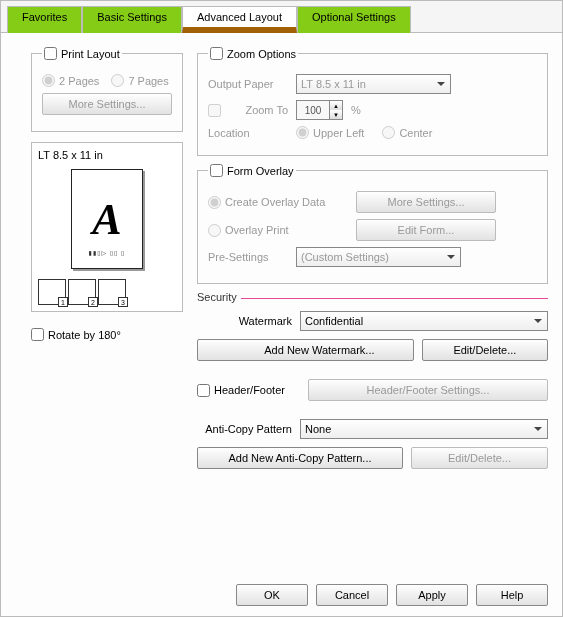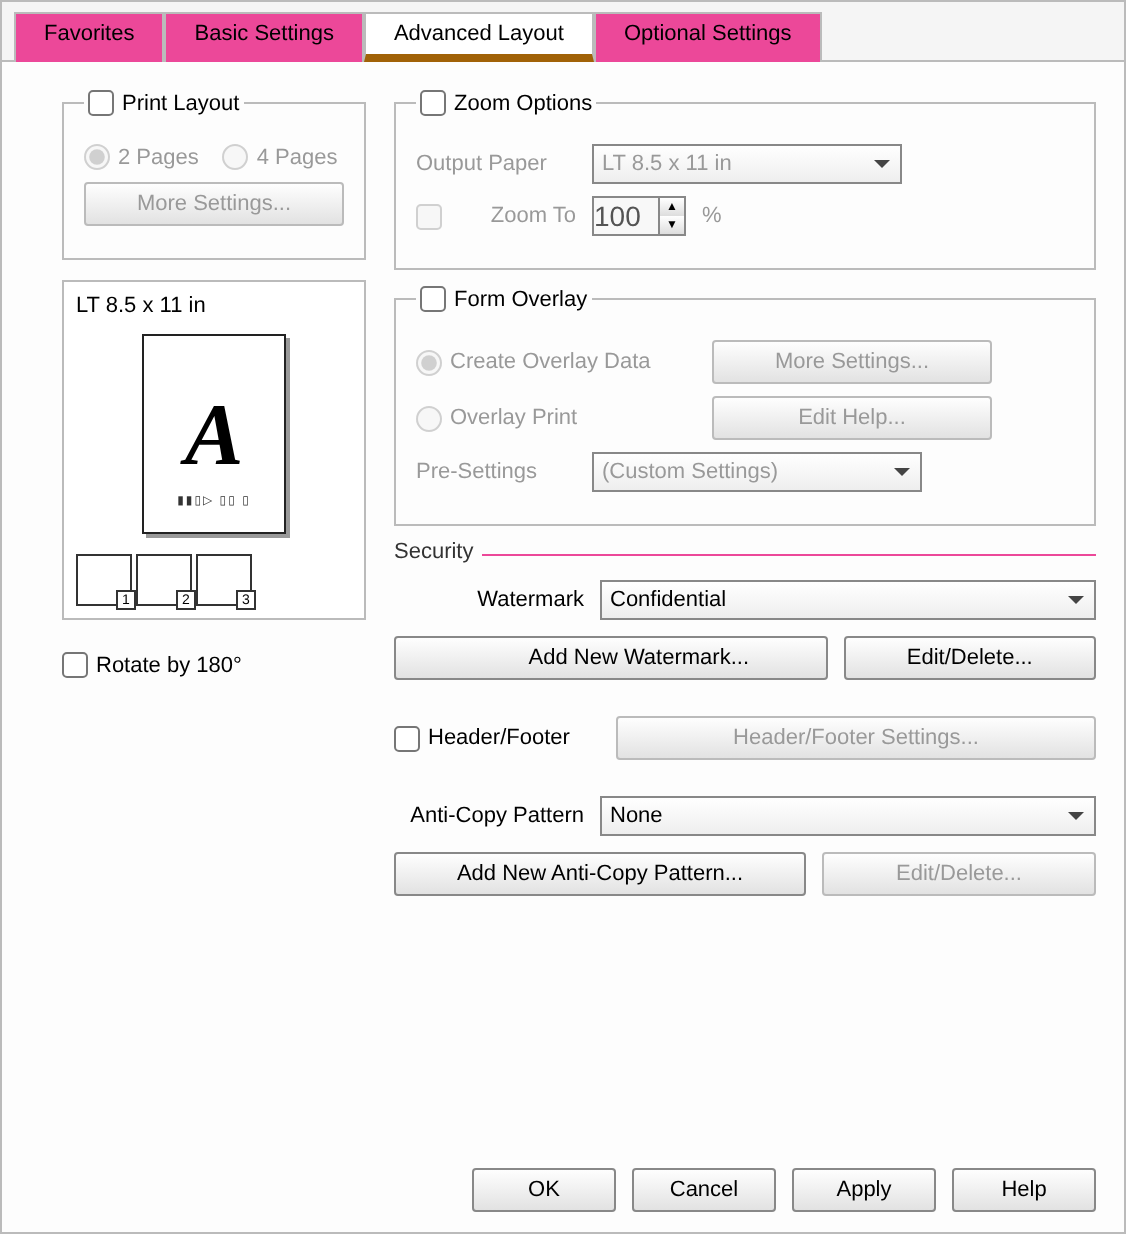--- a/index.html
+++ b/index.html
@@ -1,36 +1,36 @@
 <!DOCTYPE html>
 <html><head>
 <meta charset="utf-8">
 <style>
   * { box-sizing: border-box; font-family: Tahoma, Arial, sans-serif; font-size: 11px; }
   body { margin: 0; background: #fff; }
   .window { width: 563px; height: 617px; background: #fdfdfd; border: 1px solid #bbb; position: relative; }
   .tabs { display: flex; padding: 4px 6px 0 6px; border-bottom: 1px solid #bbb; background: #f5f5f5; }
-  .tab { padding: 4px 14px; border: 1px solid #bbb; border-bottom: none; background: #ec4899; margin-right: 0px; cursor: pointer; position: relative; top: 1px; }
-  .tab.active { background: #fff; border-bottom: 4px solid #a16207; font-weight: normal; }
+  .tab { padding: 4px 14px; border: 1px solid #bbb; border-bottom: none; background: #84cc16; margin-right: 0px; cursor: pointer; position: relative; top: 1px; }
+  .tab.active { background: #fff; border-bottom: 6px solid #a16207; font-weight: normal; }
   .panel { padding: 14px 14px 8px 14px; display: flex; gap: 14px; }
   .col-left { width: 152px; display: flex; flex-direction: column; gap: 10px; margin-left: 16px; }
   .col-right { flex: 1; display: flex; flex-direction: column; gap: 8px; }
   fieldset { border: 1px solid #bbb; padding: 8px 10px 10px 10px; margin: 0; }
   legend { padding: 0 2px; }
   legend .chk { margin-right: 4px; vertical-align: middle; }
   .row { display: flex; align-items: center; gap: 8px; margin: 6px 0; }
   .row-label { width: 80px; color: #555; }
   .radio, .chkbox { display: inline-flex; align-items: center; gap: 4px; }
   input[type=checkbox], input[type=radio] { margin: 0; }
   .btn { display: inline-flex; align-items: center; justify-content: center; border: 1px solid #888; background: linear-gradient(#fefefe, #e2e2e2); height: 22px; padding: 0 10px; cursor: pointer; border-radius: 2px; }
   .btn.disabled { color: #999; border-color: #bbb; cursor: default; }
   select, .select { height: 20px; border: 1px solid #888; background: linear-gradient(#fff,#eee); padding: 0 18px 0 4px; position: relative; display: inline-flex; align-items: center; min-width: 130px; cursor: pointer; }
   .select::after { content: ""; position: absolute; right: 5px; top: 50%; margin-top: -2px; border: 4px solid transparent; border-top-color: #444; }
   .spinner { display: inline-flex; border: 1px solid #888; height: 20px; align-items: stretch; }
-  .spinner input { border: none; width: 32px; text-align: left; padding: 0; font-size: 14px; }
+  .spinner input { border: none; width: 32px; text-align: center; padding: 0; font-size: 10px; }
   .spinner .arrows { display: flex; flex-direction: column; border-left: 1px solid #888; }
   .spinner .ar { font-size: 6px; width: 12px; height: 9px; display: flex; align-items: center; justify-content: center; cursor: pointer; background: linear-gradient(#fff,#ddd); }
   .preview { border: 1px solid #bbb; padding: 6px; background: #fff; }
   .preview-title { margin-bottom: 8px; }
   .pv-page { width: 72px; height: 100px; border: 1.5px solid #222; margin: 0 auto 10px auto; position: relative; background: #fff; display: flex; align-items: center; justify-content: center; box-shadow: 2px 2px 0 #999; }
   .pv-page .glyph { font-family: "Times New Roman", serif; font-size: 44px; font-weight: bold; font-style: italic; }
   .pv-page .bar { position: absolute; bottom: 12px; font-size: 6px; letter-spacing: 1px; color: #333; }
   .thumbs { display: flex; gap: 2px; }
   .thumb { width: 28px; height: 26px; border: 1.2px solid #333; position: relative; background: #fff; }
   .thumb .sub { position: absolute; bottom: -3px; right: -3px; background: #fff; border: 1px solid #333; width: 10px; height: 10px; font-size: 7px; display: flex; align-items: center; justify-content: center; }
@@ -68,21 +68,21 @@
           <input type="checkbox" class="chk" style="">
           <span>Print Layout</span>
         </legend>
         <div class="row" style="gap:12px;">
           <label class="radio">
               <input type="radio" name="pl" checked="" disabled="" style=""> 
               <span class="disabled-text">2 Pages</span>
             </label>
           <label class="radio">
               <input type="radio" name="pl" disabled="" style=""> 
-              <span class="disabled-text">4 Pages</span>
+              <span class="disabled-text">7 Pages</span>
             </label>
         </div>
         <div class="row">
           <div class="btn disabled" style="width:100%;">More Settings...</div>
         </div>
       </fieldset>
 
       <div class="preview">
         <div class="preview-title">LT 8.5 x 11 in</div>
         <div class="pv-page">
@@ -132,40 +132,51 @@
             </label>
           <div class="spinner">
             <input type="text" value="100" disabled="" style="">
             <div class="arrows">
               <div class="ar">▲</div>
               <div class="ar">▼</div>
             </div>
           </div>
           <span class="disabled-text">%</span>
         </div>
+        <div class="row">
+          <span class="row-label disabled-text">Location</span>
+          <label class="radio disabled-text">
+              <input type="radio" name="loc" checked="" disabled="" style=""> 
+              <span>Upper Left</span>
+            </label>
+          <label class="radio disabled-text" style="margin-left:10px;">
+              <input type="radio" name="loc" disabled="" style=""> 
+              <span>Center</span>
+            </label>
+        </div>
       </fieldset>
 
       <fieldset>
         <legend class="chk-legend">
           <input type="checkbox" class="chk" style="">
           <span>Form Overlay</span>
         </legend>
         <div class="row">
           <label class="radio disabled-text" style="width:140px;">
               <input type="radio" name="ov" checked="" disabled="" style=""> 
               <span>Create Overlay Data</span>
             </label>
           <div class="btn disabled" style="width:140px;">More Settings...</div>
         </div>
         <div class="row">
           <label class="radio disabled-text" style="width:140px;">
               <input type="radio" name="ov" disabled="" style=""> 
               <span>Overlay Print</span>
             </label>
-          <div class="btn disabled" style="width:140px;">Edit Help...</div>
+          <div class="btn disabled" style="width:140px;">Edit Form...</div>
         </div>
         <div class="row">
           <span class="row-label disabled-text" style="width:80px;">Pre-Settings</span>
           <div class="select disabled-text" style="min-width:165px;">
               <span>(Custom Settings)</span>
             </div>
         </div>
       </fieldset>
 
       <div class="group-plain">

